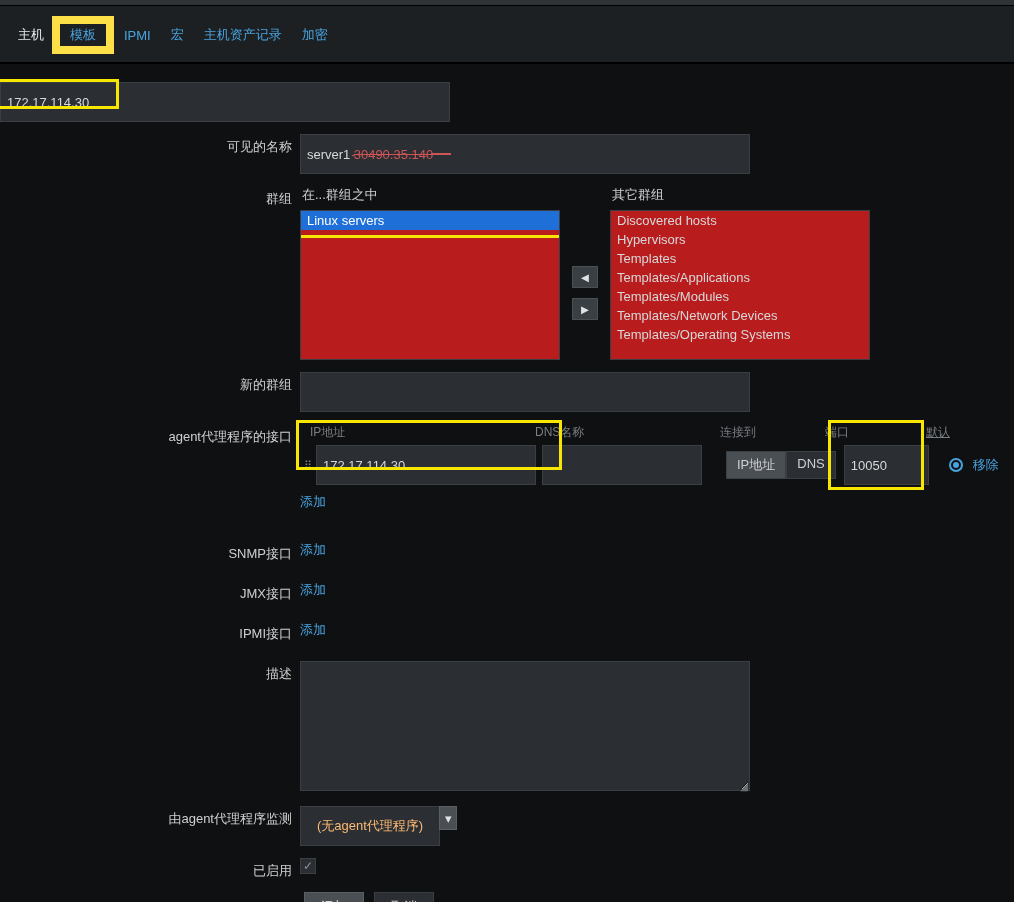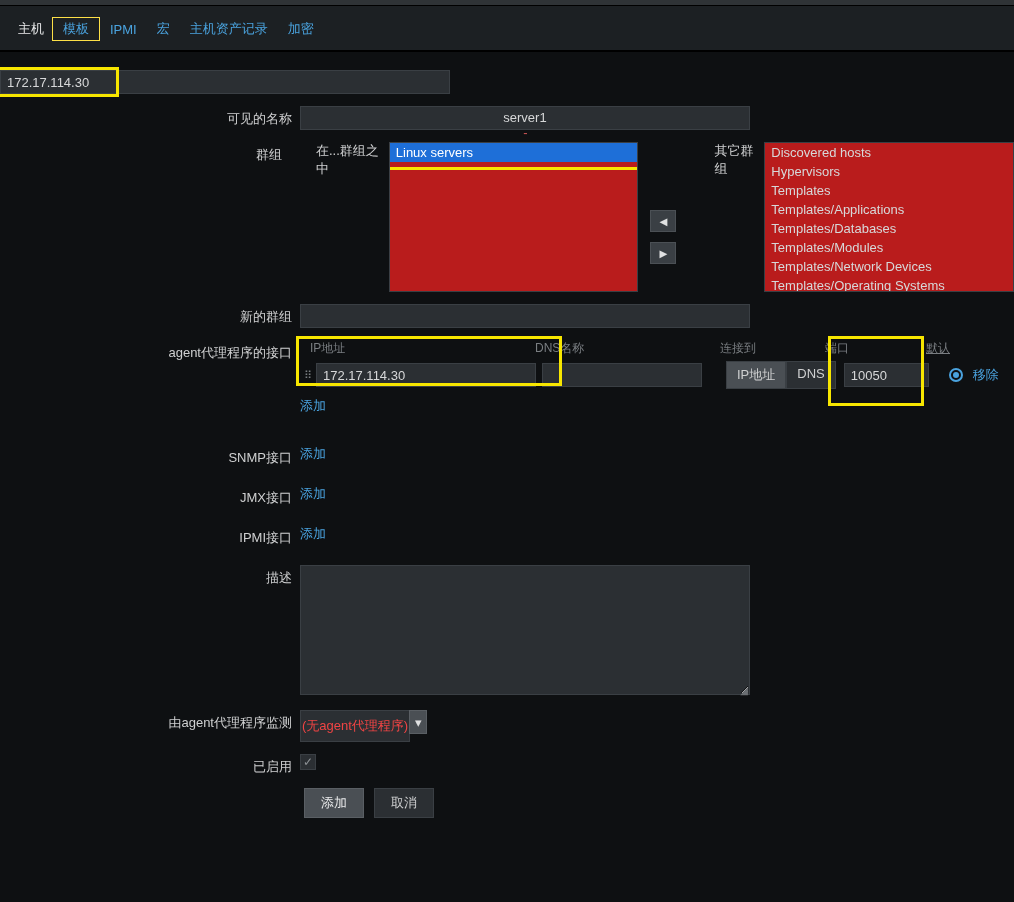--- a/index.html
+++ b/index.html
@@ -26,21 +26,21 @@
 }
 .tab {
   padding: 4px 10px;
   color: #4aa3df;
   cursor: pointer;
 }
 .tab.active {
   color: #e8e9ea;
 }
 .highlight-box {
-  border: 1px solid #fde047;
+  border: 8px solid #fde047;
   display: inline-block;
 }
 .form {
   padding: 18px 0 0 0;
 }
 .row {
   display: flex;
   align-items: flex-start;
   margin-bottom: 12px;
 }
@@ -53,21 +53,21 @@
 }
 .field {
   position: relative;
 }
 input[type=text], .textbox {
   background: #2b2f33;
   border: 1px solid #3a3f44;
   color: #d7d8d9;
   padding: 3px 6px;
   font-size: 13px;
-  height: 24px;
+  height: 40px;
 }
 .hostname-input { width: 450px; }
 .hostname-hl {
   position: absolute;
   left: -3px; top: -3px;
   width: 122px; height: 30px;
   border: 3px solid #f7e600;
   pointer-events: none;
 }
 .visible-name { width: 450px; }
@@ -75,22 +75,21 @@
   text-decoration: line-through;
   color: #cc5555;
   margin-left: -2px;
 }
 .group-section {
   display: flex;
   gap: 0;
 }
 .group-col {
   display: flex;
-  flex-direction: row;
-  margin-left: 24px;
+  flex-direction: column;
 }
 .group-header {
   color: #cfd0d1;
   margin-bottom: 6px;
   padding-left: 2px;
 }
 .listbox {
   background: #b91c1c;
   border: 1px solid #3a3f44;
   width: 260px;
@@ -212,23 +211,23 @@
 }
 .desc-area {
   width: 450px; height: 130px;
   background: #2b2f33;
   border: 1px solid #3a3f44;
   resize: both;
 }
 .select-box {
   background: #2b2f33;
   border: 1px solid #3a3f44;
-  color: #ef4444;
-  padding: 3px 1px;
-  height: 32px;
+  color: #fdba74;
+  padding: 3px 16px;
+  height: 40px;
   display: inline-flex;
   align-items: center;
 }
 .select-arrow {
   background: #4a4f54;
   border: 1px solid #5a5f64;
   width: 18px; height: 24px;
   display: inline-flex;
   align-items: center;
   justify-content: center;
@@ -296,21 +295,21 @@
   <div class="row">
     <div class="field">
       <input type="text" class="hostname-input" value="172.17.114.30" style="">
       <div class="hostname-hl"></div>
     </div>
   </div>
 
   <div class="row">
     <div class="label">可见的名称</div>
     <div class="field">
-      <div class="textbox visible-name" style="display:flex;align-items:center;flex-direction:column;">
+      <div class="textbox visible-name" style="display:flex;align-items:center;">
         <span>server1</span>
         <span style="color:#cc5555;margin-left:1px;">-</span>
         <span class="strike">30490.35.140</span>
         <span style="border-bottom:2px solid #cc5555;width:20px;margin-left:-2px;"></span>
       </div>
     </div>
   </div>
 
   <div class="row">
     <div class="label">群组</div>
@@ -330,21 +329,20 @@
             <span>►</span>
           </div>
       </div>
       <div class="group-col">
         <div class="group-header">其它群组</div>
         <div class="listbox">
           <div class="item">Discovered hosts</div>
           <div class="item">Hypervisors</div>
           <div class="item">Templates</div>
           <div class="item">Templates/Applications</div>
-          <div class="item">Templates/Databases</div>
           <div class="item">Templates/Modules</div>
           <div class="item">Templates/Network Devices</div>
           <div class="item">Templates/Operating Systems</div>
 
         </div>
       </div>
     </div>
   </div>
 
   <div class="row">

